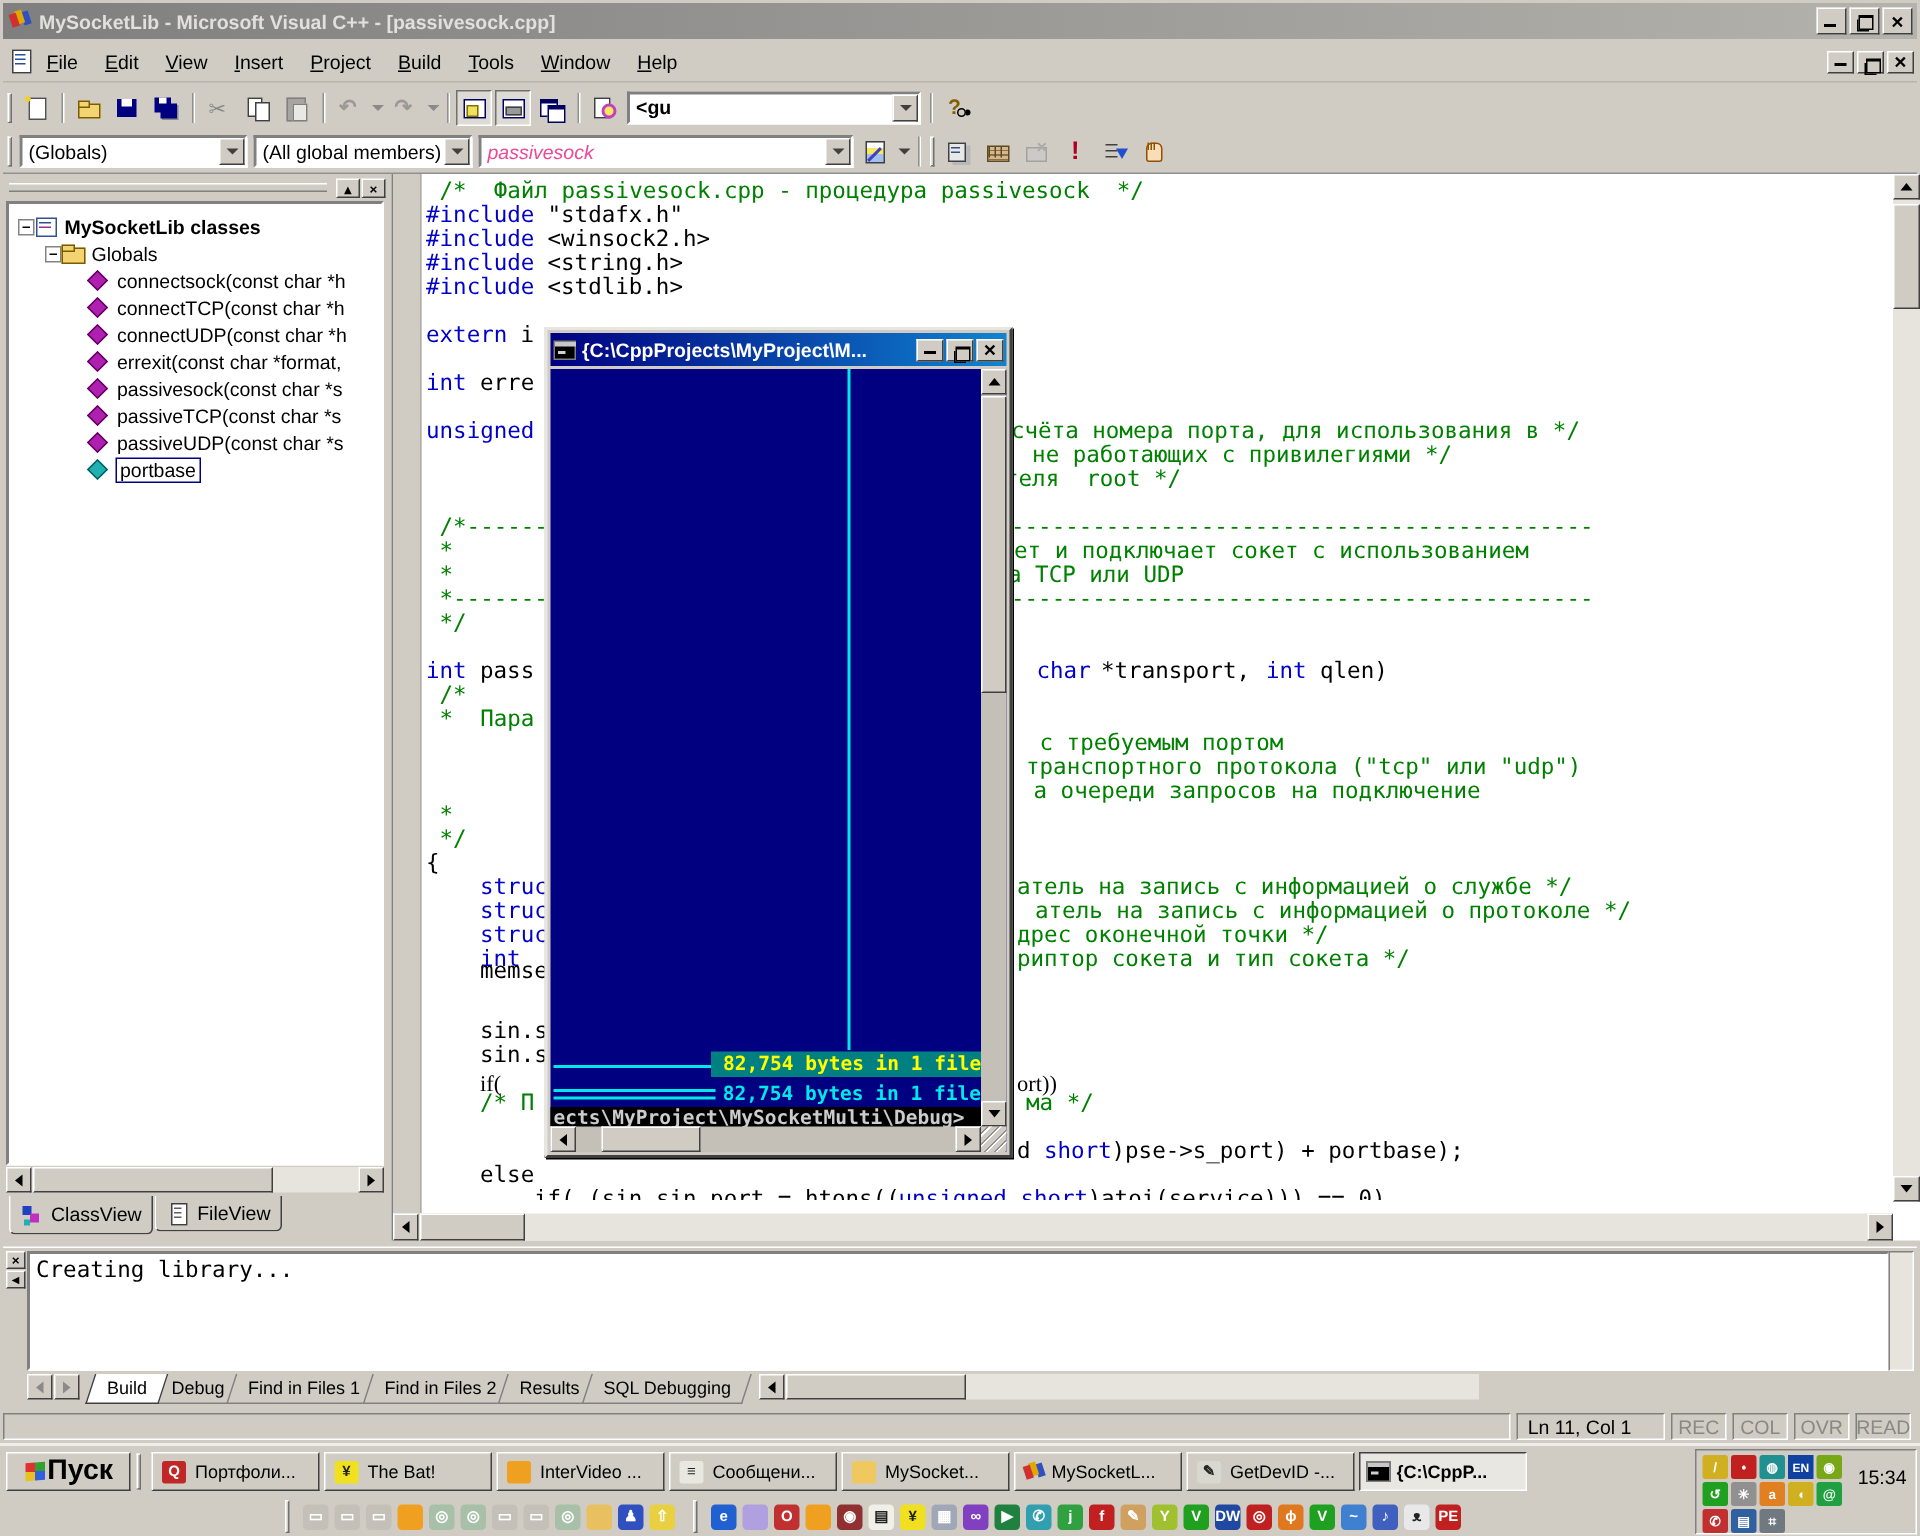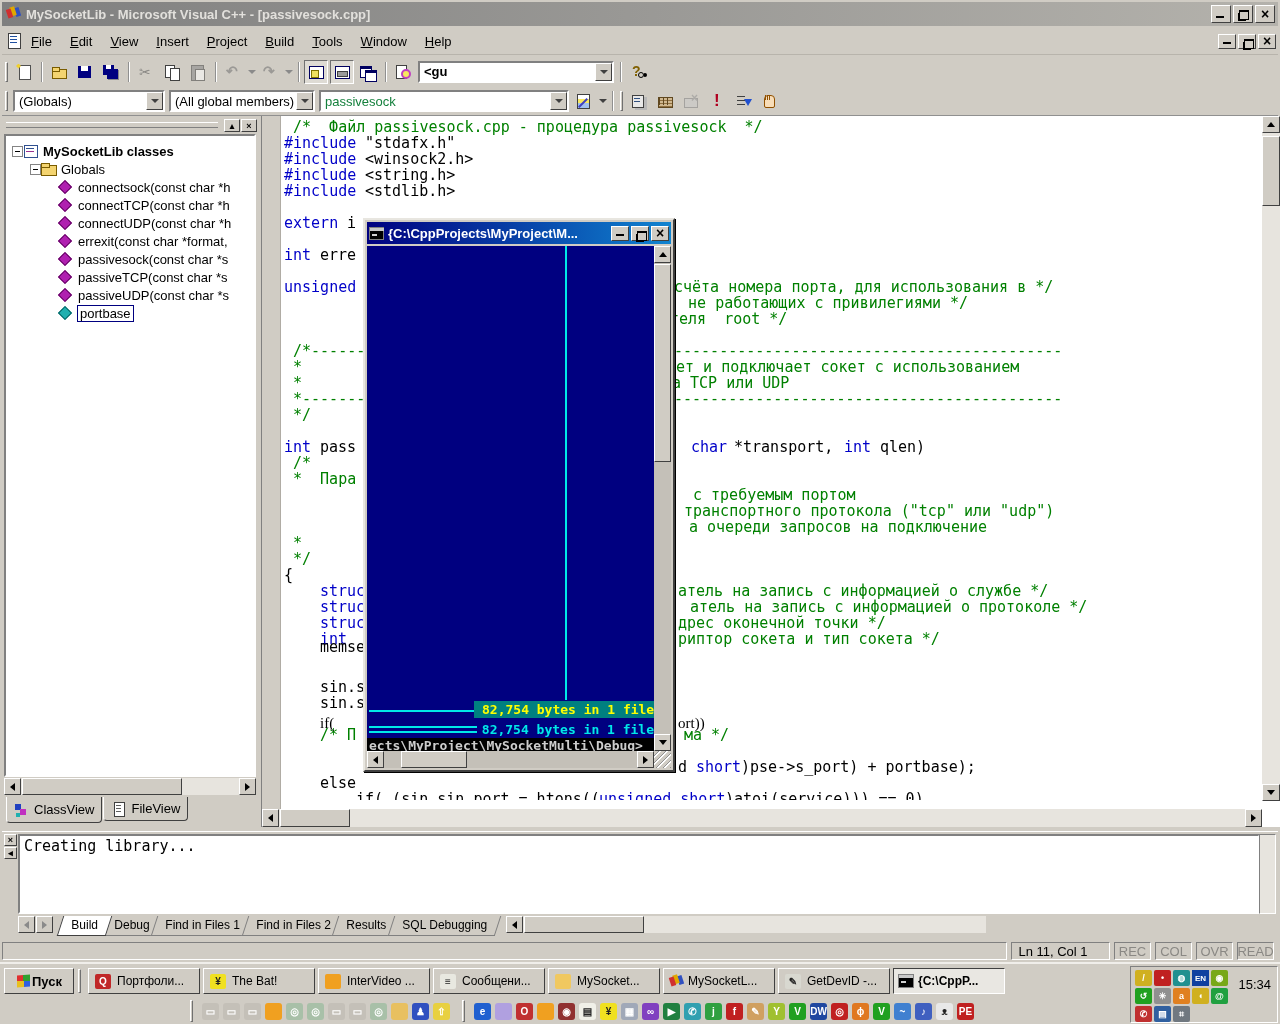--- a/index.html
+++ b/index.html
@@ -37,21 +37,21 @@
   #toolbar2 { left:2px; top:87px; width:1276px; height:29px; border-bottom:1px solid #909090; }
   .grip { width:3px; height:20px; margin:0 3px; border:1px solid; border-color:#fff #707070 #707070 #fff; }
   .tbtn { width:24px; height:24px; margin:0 1px; display:flex; align-items:center; justify-content:center; position:relative; background:#d0ccc4; border:1px solid transparent; }
   .tbtn.pressed { border:1px solid; border-color:#707070 #fff #fff #707070; background:#dedbd4; }
   .tsep { width:1px; height:20px; background:#909090; margin:0 4px; box-shadow:1px 0 0 #fff; }
   .tdrop { width:11px; height:24px; display:flex; align-items:center; justify-content:center; }
   .arrow-down { width:0; height:0; border-left:4px solid transparent; border-right:4px solid transparent; border-top:4px solid #404040; }
   .arrow-down.dim { border-top-color:#8a8a8a; }
   .tcombo { height:22px; background:#fff; border:2px solid; border-color:#808080 #fff #fff #808080; display:flex; align-items:center; position:relative; margin:0 2px; }
   .tcombo .ctext { flex:1; padding:0 4px; font-size:13px; white-space:nowrap; overflow:hidden; }
-  .tcombo .ctext.gray { color:#15803d; }
+  .tcombo .ctext.gray { color:#ec4899;font-style:italic; }
   .tcombo .cbtn { width:17px; height:100%; background:#d0ccc4; border:1px solid; border-color:#fff #404040 #404040 #fff; display:flex; align-items:center; justify-content:center; }
 
   
   .icon { width:16px; height:16px; position:relative; display:inline-block; flex:none; }
   .dim .icon { filter:grayscale(1) opacity(.55); }
   .new-file-icon::before { content:""; position:absolute; left:3px; top:1px; width:10px; height:13px; background:#fff; border:1px solid #505050; }
   .new-file-icon::after { content:""; position:absolute; left:0; top:0; width:5px; height:5px; background:#f0d030; clip-path:polygon(50% 0,100% 50%,50% 100%,0 50%); }
   .open-folder-icon::before { content:""; position:absolute; left:1px; top:5px; width:13px; height:8px; background:#f4d470; border:1px solid #7a5c00; }
   .open-folder-icon::after { content:""; position:absolute; left:1px; top:3px; width:6px; height:3px; background:#f4d470; border:1px solid #7a5c00; }
   .save-icon::before { content:""; position:absolute; left:1px; top:2px; width:13px; height:12px; background:#000080; }
@@ -158,21 +158,21 @@
   
   .statusbar { position:absolute; left:2px; top:940px; width:1276px; height:22px; background:#d0ccc4; display:flex; align-items:center; }
   .sb-panel { height:18px; border:1px solid; border-color:#808080 #fff #fff #808080; margin-right:4px; display:flex; align-items:center; padding:0 6px; font-size:13px; }
   .sb-msg { width:1022px; }
   .sb-pos { width:100px; }
   .sb-ind { width:37px; justify-content:center; color:#8a8884; padding:0; }
 
   
   .taskbar { position:absolute; left:0; top:962px; width:1280px; height:62px; background:#d0ccc4; border-top:2px solid; border-color:#f0eeea; }
   .tb-row1 { position:absolute; left:0; top:2px; width:1280px; height:30px; display:flex; align-items:center; }
-  .start-btn { width:70px; height:26px; margin-left:4px; display:flex; align-items:center; justify-content:center; font-weight:bold; font-size:13px; gap:1px; }
+  .start-btn { width:83px; height:26px; margin-left:4px; display:flex; align-items:center; justify-content:center; font-weight:bold; font-size:19px; gap:1px; }
   .task-btn { width:112px; height:26px; margin-left:3px; display:flex; align-items:center; padding:0 4px; gap:4px; font-size:12px; }
   .task-btn .tlabel { white-space:nowrap; overflow:hidden; flex:1; }
   .task-btn.active { border-color:#404040 #fff #fff #404040; background:#e9e7e2; font-weight:bold; }
   .tb-row2 { position:absolute; left:0; top:33px; width:1130px; height:28px; display:flex; align-items:center; }
   .qicon { width:17px; height:17px; margin:0 2px; border-radius:3px; display:flex; align-items:center; justify-content:center;
     font-size:10px; font-weight:bold; color:#fff; flex:none; }
   .qicon.sq { border-radius:2px; }
   .tray { position:absolute; right:2px; top:2px; width:148px; height:57px; border:1px solid; border-color:#808080 #fff #fff #808080; padding:1px 2px; }
   .tray-grid { position:absolute; left:3px; top:2px; width:96px; display:flex; flex-wrap:wrap; }
   .ticon { width:17px; height:16px; margin:1px; border-radius:2px; display:flex; align-items:center; justify-content:center; font-size:9px; font-weight:bold; color:#fff; }

